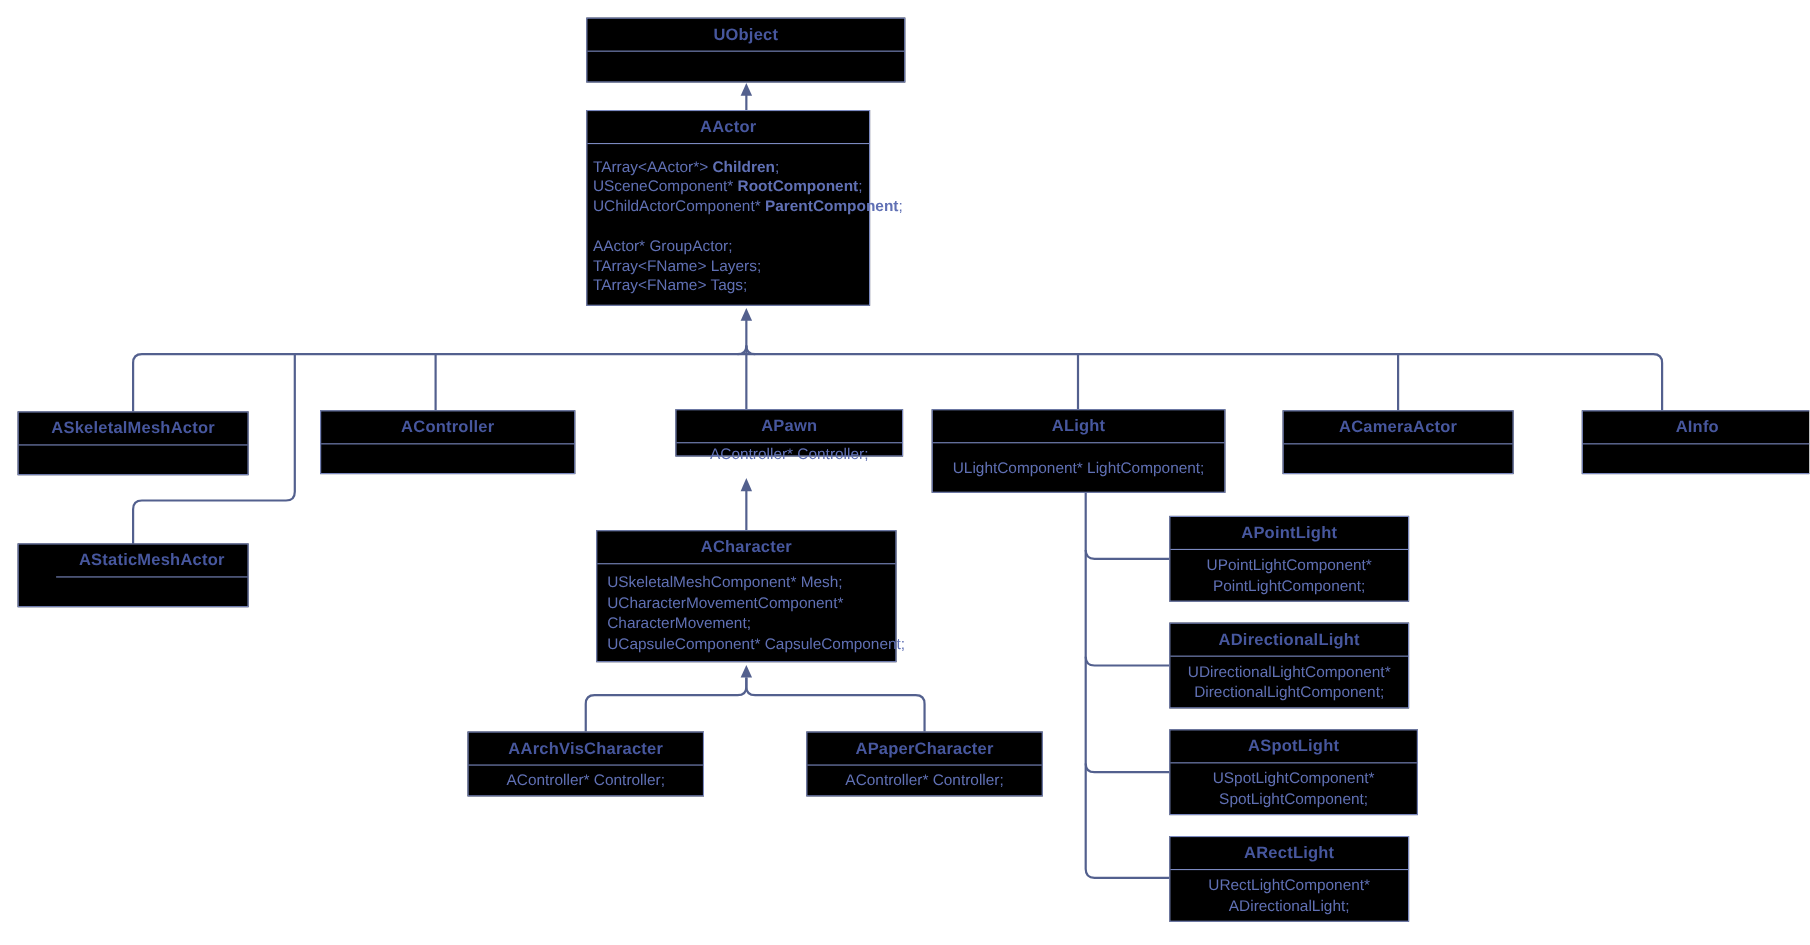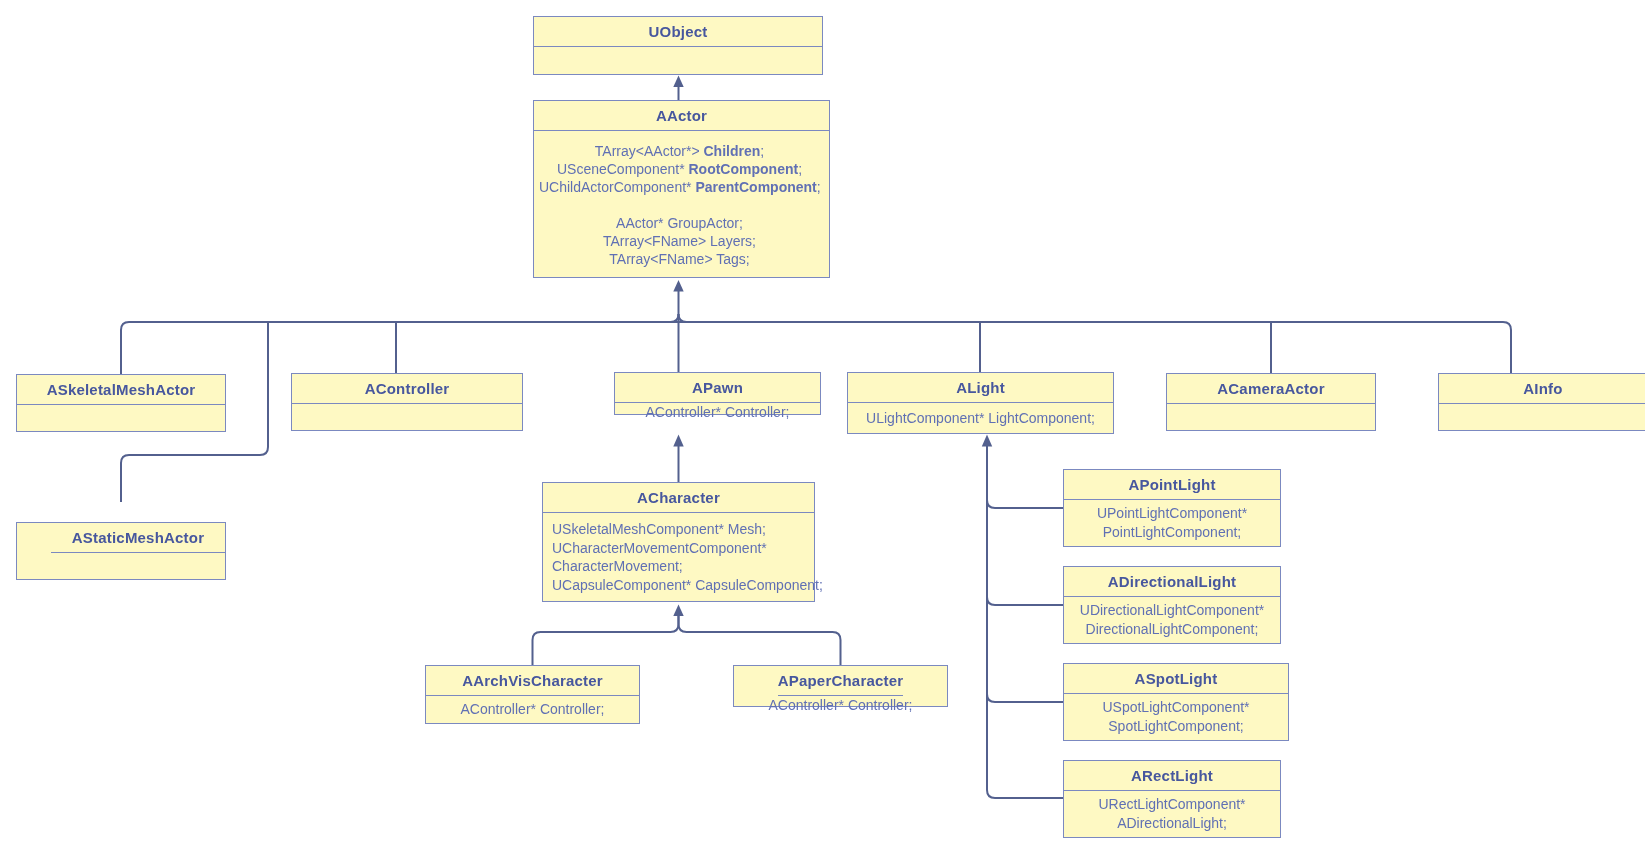--- a/index.html
+++ b/index.html
@@ -6,21 +6,21 @@
   html,body{margin:0;padding:0;background:#ffffff;}
   .canvas{
     position:relative;width:1645px;height:859px;background:#ffffff;
     font-family:"Liberation Sans",sans-serif;overflow:hidden;
   }
   svg.connectors{position:absolute;left:0;top:0;z-index:0;}
   svg.connectors path{stroke:#53608e;stroke-width:2;fill:none;}
   svg.connectors polygon{fill:#53608e;stroke:none;}
   .uml-box{
     position:absolute;z-index:1;display:flex;flex-direction:column;
-    background:#fef9c3;border:1.5px solid #7b89c0;box-sizing:border-box;
+    background:#000000;border:1.5px solid #7b89c0;box-sizing:border-box;
   }
   .uml-header{
     flex:0 0 auto;height:29px;display:flex;align-items:center;justify-content:center;
     border-bottom:1.5px solid #7b89c0;font-size:15px;font-weight:700;color:#47579e;
     letter-spacing:.2px;white-space:nowrap;
   }
   .uml-body{flex:1 1 auto;color:#6070b4;font-size:14px;}
   .body-center{
     display:flex;flex-direction:column;align-items:center;justify-content:center;
     text-align:center;line-height:19px;
@@ -63,21 +63,21 @@
     <path d="M987,500 Q987,508 995,508 L1063,508"></path>
     <path d="M987,597 Q987,605 995,605 L1063,605"></path>
     <path d="M987,694 Q987,702 995,702 L1063,702"></path>
   </svg>
 
   <div class="uml-box" style="left:533px;top:16px;width:290px;height:59px;">
     <div class="uml-header">UObject</div>
     <div class="uml-body"></div>
   </div>
 
-  <div class="uml-box" style="left:533px;top:100px;width:297px;height:178px;text-align:center;">
+  <div class="uml-box" style="left:533px;top:100px;width:258px;height:178px;">
     <div class="uml-header">AActor</div>
     <div class="uml-body body-fields">
       <div class="f-line"><span>TArray&lt;AActor*&gt; </span><b>Children</b><span>;</span></div>
       <div class="f-line"><span>USceneComponent* </span><b>RootComponent</b><span>;</span></div>
       <div class="f-line"><span>UChildActorComponent* </span><b>ParentComponent</b><span>;</span></div>
       <div class="f-line"><span></span></div>
       <div class="f-line"><span>AActor* GroupActor;</span></div>
       <div class="f-line"><span>TArray&lt;FName&gt; Layers;</span></div>
       <div class="f-line"><span>TArray&lt;FName&gt; Tags;</span></div>
     </div>
@@ -93,38 +93,38 @@
     <div class="uml-body"></div>
   </div>
 
   <div class="uml-box" style="left:575px;top:372px;width:207px;height:43px;margin-left:39px;">
     <div class="uml-header">APawn</div>
     <div class="uml-body body-center">
       <div class="f-line">AController* Controller;</div>
     </div>
   </div>
 
-  <div class="uml-box" style="left:847px;top:372px;width:267px;height:62px;">
+  <div class="uml-box" style="left:847px;top:372px;width:267px;height:76px;">
     <div class="uml-header">ALight</div>
     <div class="uml-body body-center">
       <div class="f-line">ULightComponent* LightComponent;</div>
     </div>
   </div>
 
   <div class="uml-box" style="left:1166px;top:373px;width:210px;height:58px;gap:36px;">
     <div class="uml-header">ACameraActor</div>
     <div class="uml-body"></div>
   </div>
 
   <div class="uml-box" style="left:1406px;top:373px;width:210px;height:58px;margin-left:32px;">
     <div class="uml-header">AInfo</div>
     <div class="uml-body"></div>
   </div>
 
-  <div class="uml-box" style="left:16px;top:522px;width:210px;height:58px;padding-left:34px;">
+  <div class="uml-box" style="left:16px;top:494px;width:210px;height:58px;padding-left:34px;">
     <div class="uml-header">AStaticMeshActor</div>
     <div class="uml-body"></div>
   </div>
 
   <div class="uml-box" style="left:542px;top:482px;width:273px;height:120px;">
     <div class="uml-header">ACharacter</div>
     <div class="uml-body body-lines">
       <div class="f-line">USkeletalMeshComponent* Mesh;</div>
       <div class="f-line">UCharacterMovementComponent*</div>
       <div class="f-line">CharacterMovement;</div>
@@ -132,21 +132,21 @@
     </div>
   </div>
 
   <div class="uml-box" style="left:425px;top:665px;width:215px;height:59px;">
     <div class="uml-header">AArchVisCharacter</div>
     <div class="uml-body body-center">
       <div class="f-line">AController* Controller;</div>
     </div>
   </div>
 
-  <div class="uml-box" style="left:733px;top:665px;width:215px;height:42px;align-items:center;">
+  <div class="uml-box" style="left:733px;top:665px;width:215px;height:59px;">
     <div class="uml-header">APaperCharacter</div>
     <div class="uml-body body-center">
       <div class="f-line">AController* Controller;</div>
     </div>
   </div>
 
   <div class="uml-box" style="left:1063px;top:469px;width:218px;height:78px;">
     <div class="uml-header">APointLight</div>
     <div class="uml-body body-center">
       <div class="f-line">UPointLightComponent*</div>

